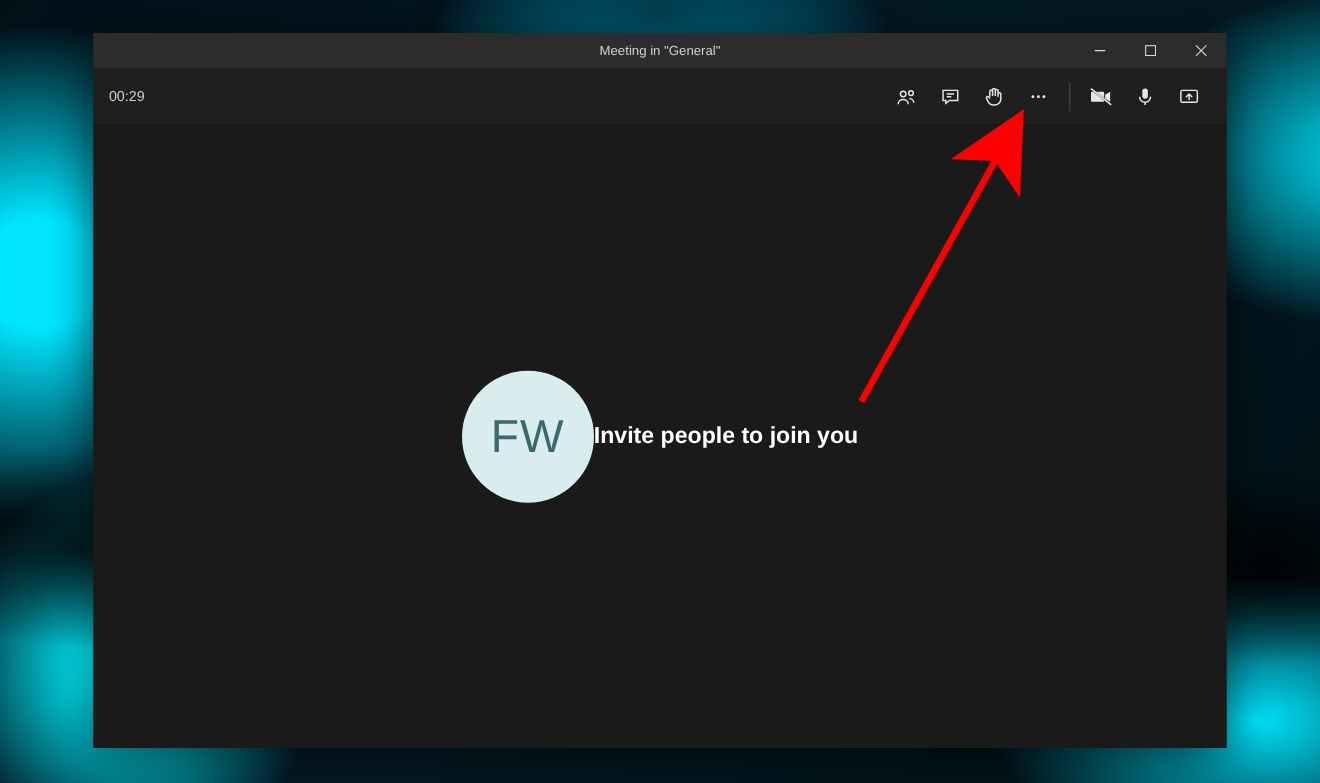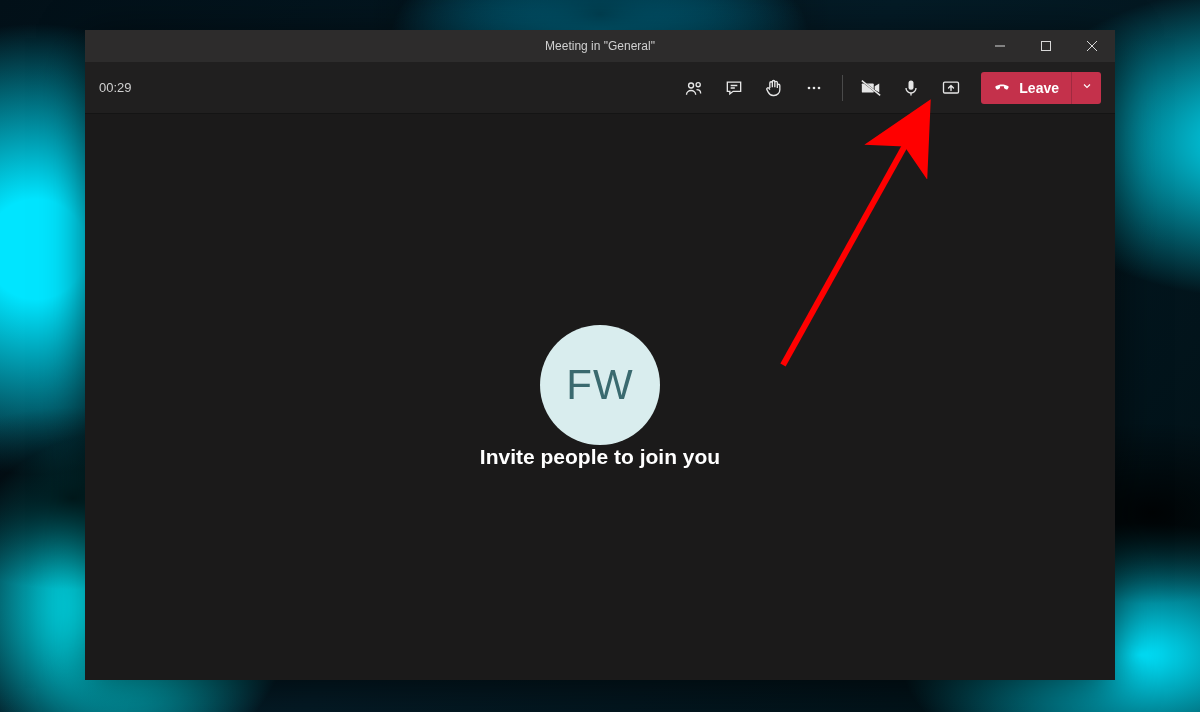--- a/index.html
+++ b/index.html
@@ -95,21 +95,21 @@
     background:#c4314b; color:#fff;
     display:flex; align-items:center; justify-content:center;
     width:30px; height:32px;
     border-radius:0 3px 3px 0;
     border-left:1px solid #a02a40;
   }
 
   
   .body {
     flex:1; background:#1b1a1a;
-    display:flex; flex-direction:column;
+    display:flex; flex-direction:row;
     align-items:center; justify-content:center;
     color:#fff;
   }
   .avatar {
     width:120px; height:120px; border-radius:50%;
     background:#d9edee;
     display:flex; align-items:center; justify-content:center;
     color:#3a6a6f; font-size:42px; font-weight:400;
     letter-spacing:1px;
   }
@@ -218,37 +218,20 @@
 
     <div class="tbtn">
       <span>
         <svg width="20" height="20" viewBox="0 0 24 24" fill="none" stroke="currentColor" stroke-width="1.6">
           <rect x="3" y="5" width="18" height="13" rx="1.5"></rect>
           <path d="M12 15V9M9 12l3-3 3 3" stroke-linecap="round" stroke-linejoin="round"></path>
         </svg>
       </span>
     </div>
 
-    <div class="leave-group">
-      <div class="leave-btn">
-        <span>
-          <svg width="18" height="18" viewBox="0 0 24 24" fill="currentColor">
-            <path d="M12 10c-3 0-5.6.7-8 2.1-.8.5-1 1.5-.6 2.3l1 1.7c.4.7 1.3.9 2 .5l2.3-1.3c.5-.3.8-.9.7-1.5l-.2-1.1c.9-.3 1.8-.4 2.8-.4s1.9.1 2.8.4l-.2 1.1c-.1.6.2 1.2.7 1.5l2.3 1.3c.7.4 1.6.2 2-.5l1-1.7c.4-.8.2-1.8-.6-2.3C17.6 10.7 15 10 12 10z"></path>
-          </svg>
-        </span>
-        <span>Leave</span>
-      </div>
-      <div class="leave-caret">
-        <span>
-          <svg width="12" height="12" viewBox="0 0 24 24" fill="none" stroke="currentColor" stroke-width="2.2">
-              <path d="M6 9l6 6 6-6"></path>
-            </svg>
-        </span>
-      </div>
-    </div>
   </div>
 
   <div class="body">
     <div class="avatar">
       <span>FW</span>
     </div>
     <div class="invite-text">Invite people to join you</div>
   </div>
 </div>
 

